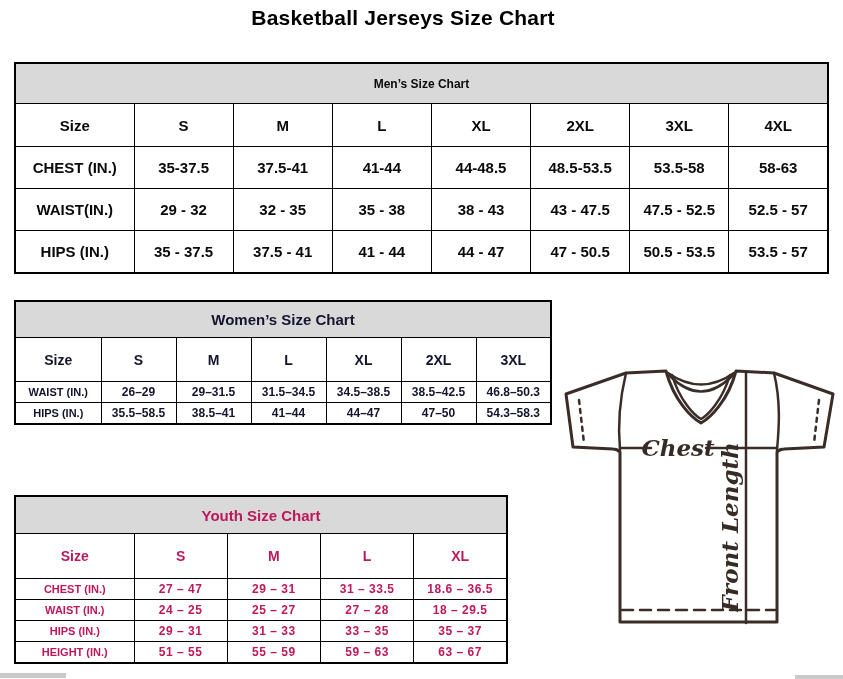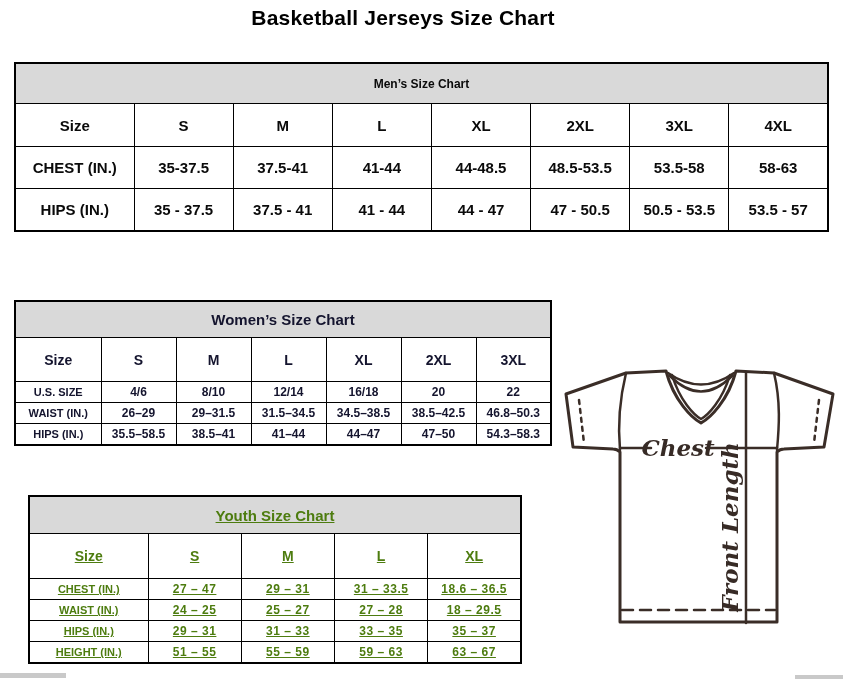--- a/index.html
+++ b/index.html
@@ -21,21 +21,21 @@
   table.mens tbody.data th,table.mens tbody.data td{height:41px;font-size:15px;font-weight:bold;}
 
   
   table.womens{left:14px;top:300px;width:538px;color:#14142e;}
   table.womens tr.caption-row th{height:35px;font-size:15px;}
   table.womens tr.cols th{height:43px;font-size:14px;}
   table.womens tbody.data th{height:20px;font-size:11px;font-weight:bold;}
   table.womens tbody.data td{height:20px;font-size:12px;font-weight:bold;}
 
   
-  table.youth{left:28px;top:495px;width:494px;color:#4d7c0f;text-decoration:underline;}
+  table.youth{left:14px;top:495px;width:494px;color:#be185d;}
   table.youth tr.caption-row th{height:36px;font-size:15px;}
   table.youth tr.cols th{height:44px;font-size:14px;}
   table.youth tbody.data th{height:20px;font-size:11px;font-weight:bold;}
   table.youth tbody.data td{height:20px;font-size:12px;font-weight:bold;letter-spacing:0.5px;}
 
   
   #jersey{position:absolute;left:556px;top:360px;width:287px;height:302px;}
   #jersey text{font-family:"DejaVu Serif","Liberation Serif",serif;font-style:italic;
         font-weight:bold;fill:#372b26;}
 
@@ -81,20 +81,30 @@
           <th>CHEST (IN.)</th>
           <td>35-37.5</td>
           <td>37.5-41</td>
           <td>41-44</td>
           <td>44-48.5</td>
           <td>48.5-53.5</td>
           <td>53.5-58</td>
           <td>58-63</td>
         </tr>
         <tr>
+          <th>WAIST(IN.)</th>
+          <td>29 - 32</td>
+          <td>32 - 35</td>
+          <td>35 - 38</td>
+          <td>38 - 43</td>
+          <td>43 - 47.5</td>
+          <td>47.5 - 52.5</td>
+          <td>52.5 - 57</td>
+        </tr>
+        <tr>
           <th>HIPS (IN.)</th>
           <td>35 - 37.5</td>
           <td>37.5 - 41</td>
           <td>41 - 44</td>
           <td>44 - 47</td>
           <td>47 - 50.5</td>
           <td>50.5 - 53.5</td>
           <td>53.5 - 57</td>
         </tr>
       </tbody>
@@ -119,29 +129,20 @@
           <th>S</th>
           <th>M</th>
           <th>L</th>
           <th>XL</th>
           <th>2XL</th>
           <th>3XL</th>
         </tr>
     </tbody>
     <tbody class="data">
         <tr>
-          <th>U.S. SIZE</th>
-          <td>4/6</td>
-          <td>8/10</td>
-          <td>12/14</td>
-          <td>16/18</td>
-          <td>20</td>
-          <td>22</td>
-        </tr>
-        <tr>
           <th>WAIST (IN.)</th>
           <td>26–29</td>
           <td>29–31.5</td>
           <td>31.5–34.5</td>
           <td>34.5–38.5</td>
           <td>38.5–42.5</td>
           <td>46.8–50.3</td>
         </tr>
         <tr>
           <th>HIPS (IN.)</th>

